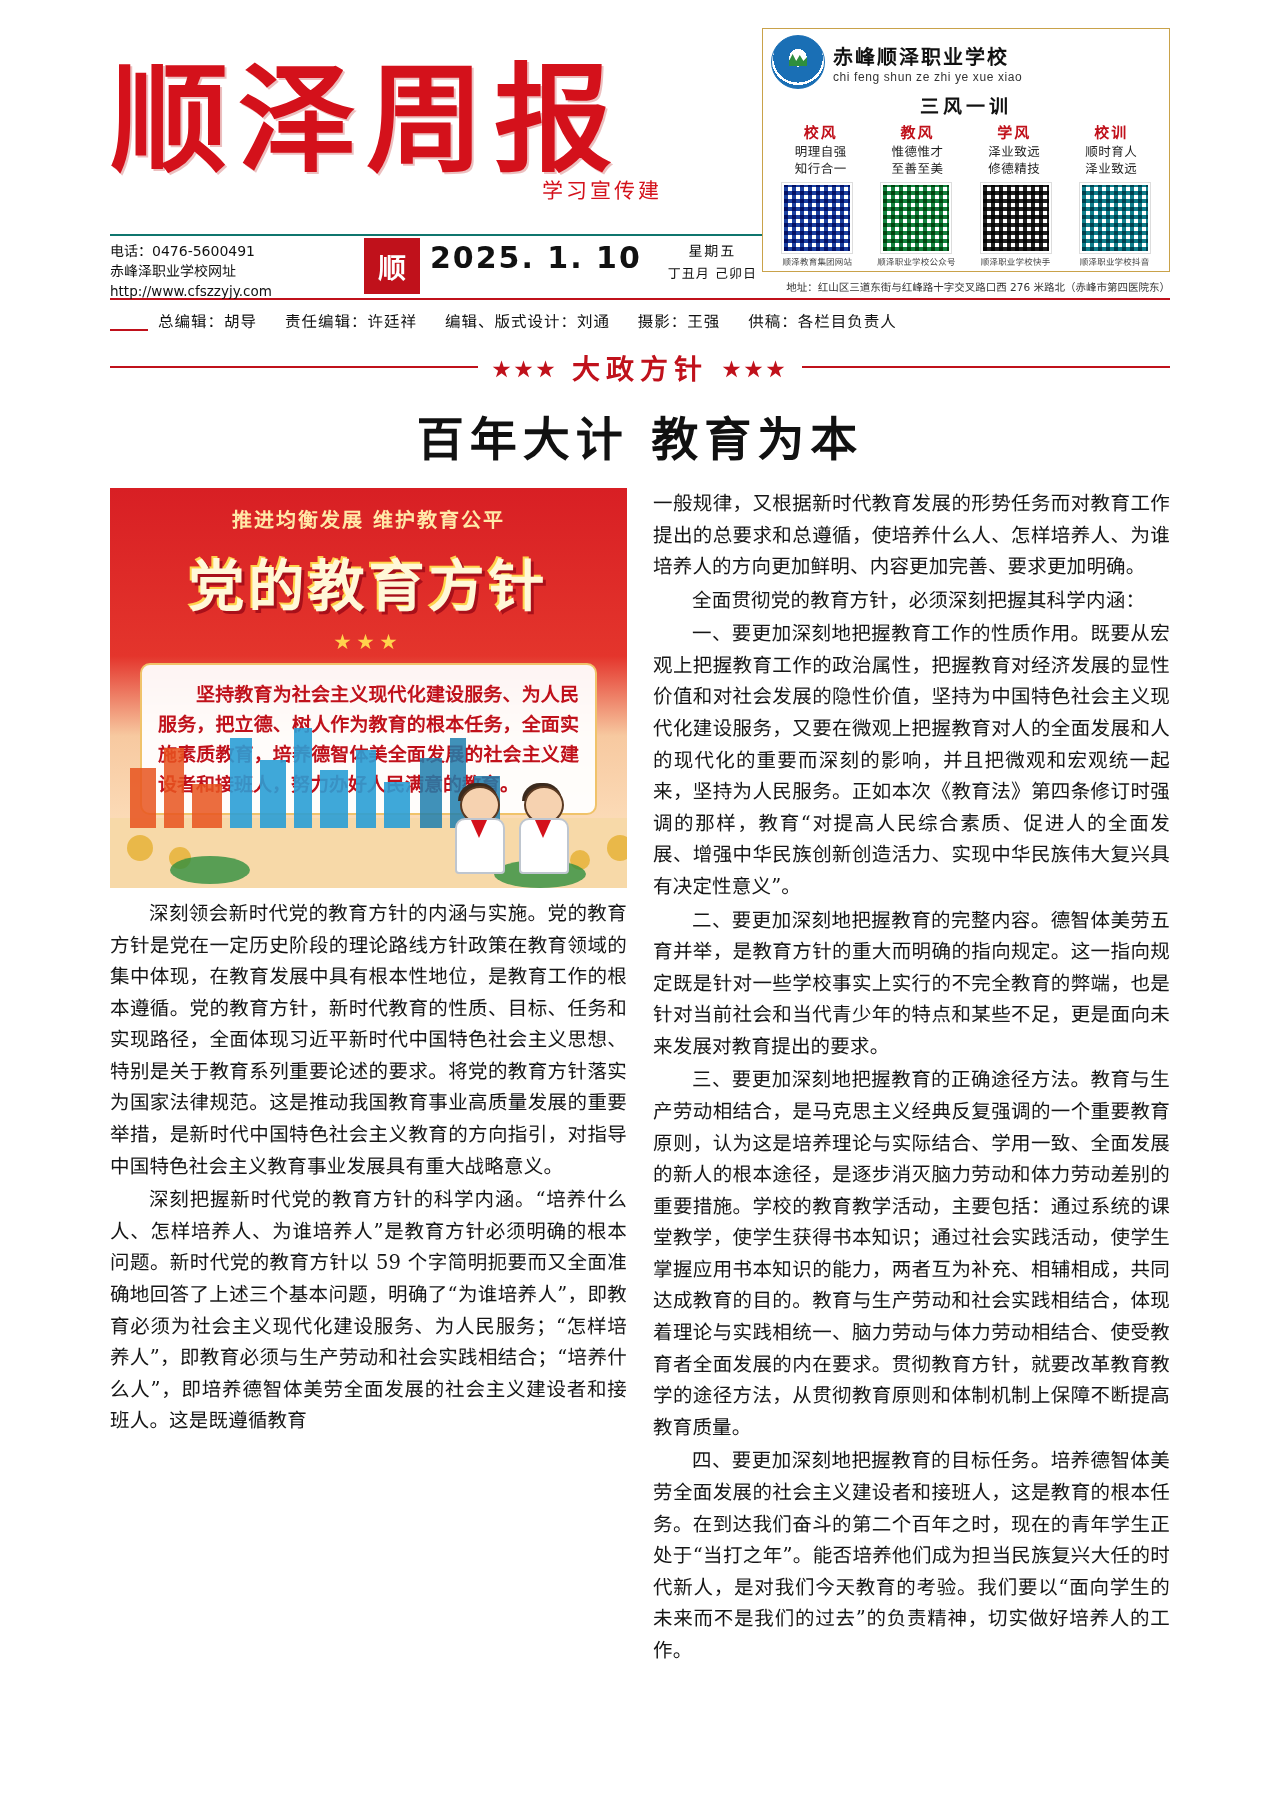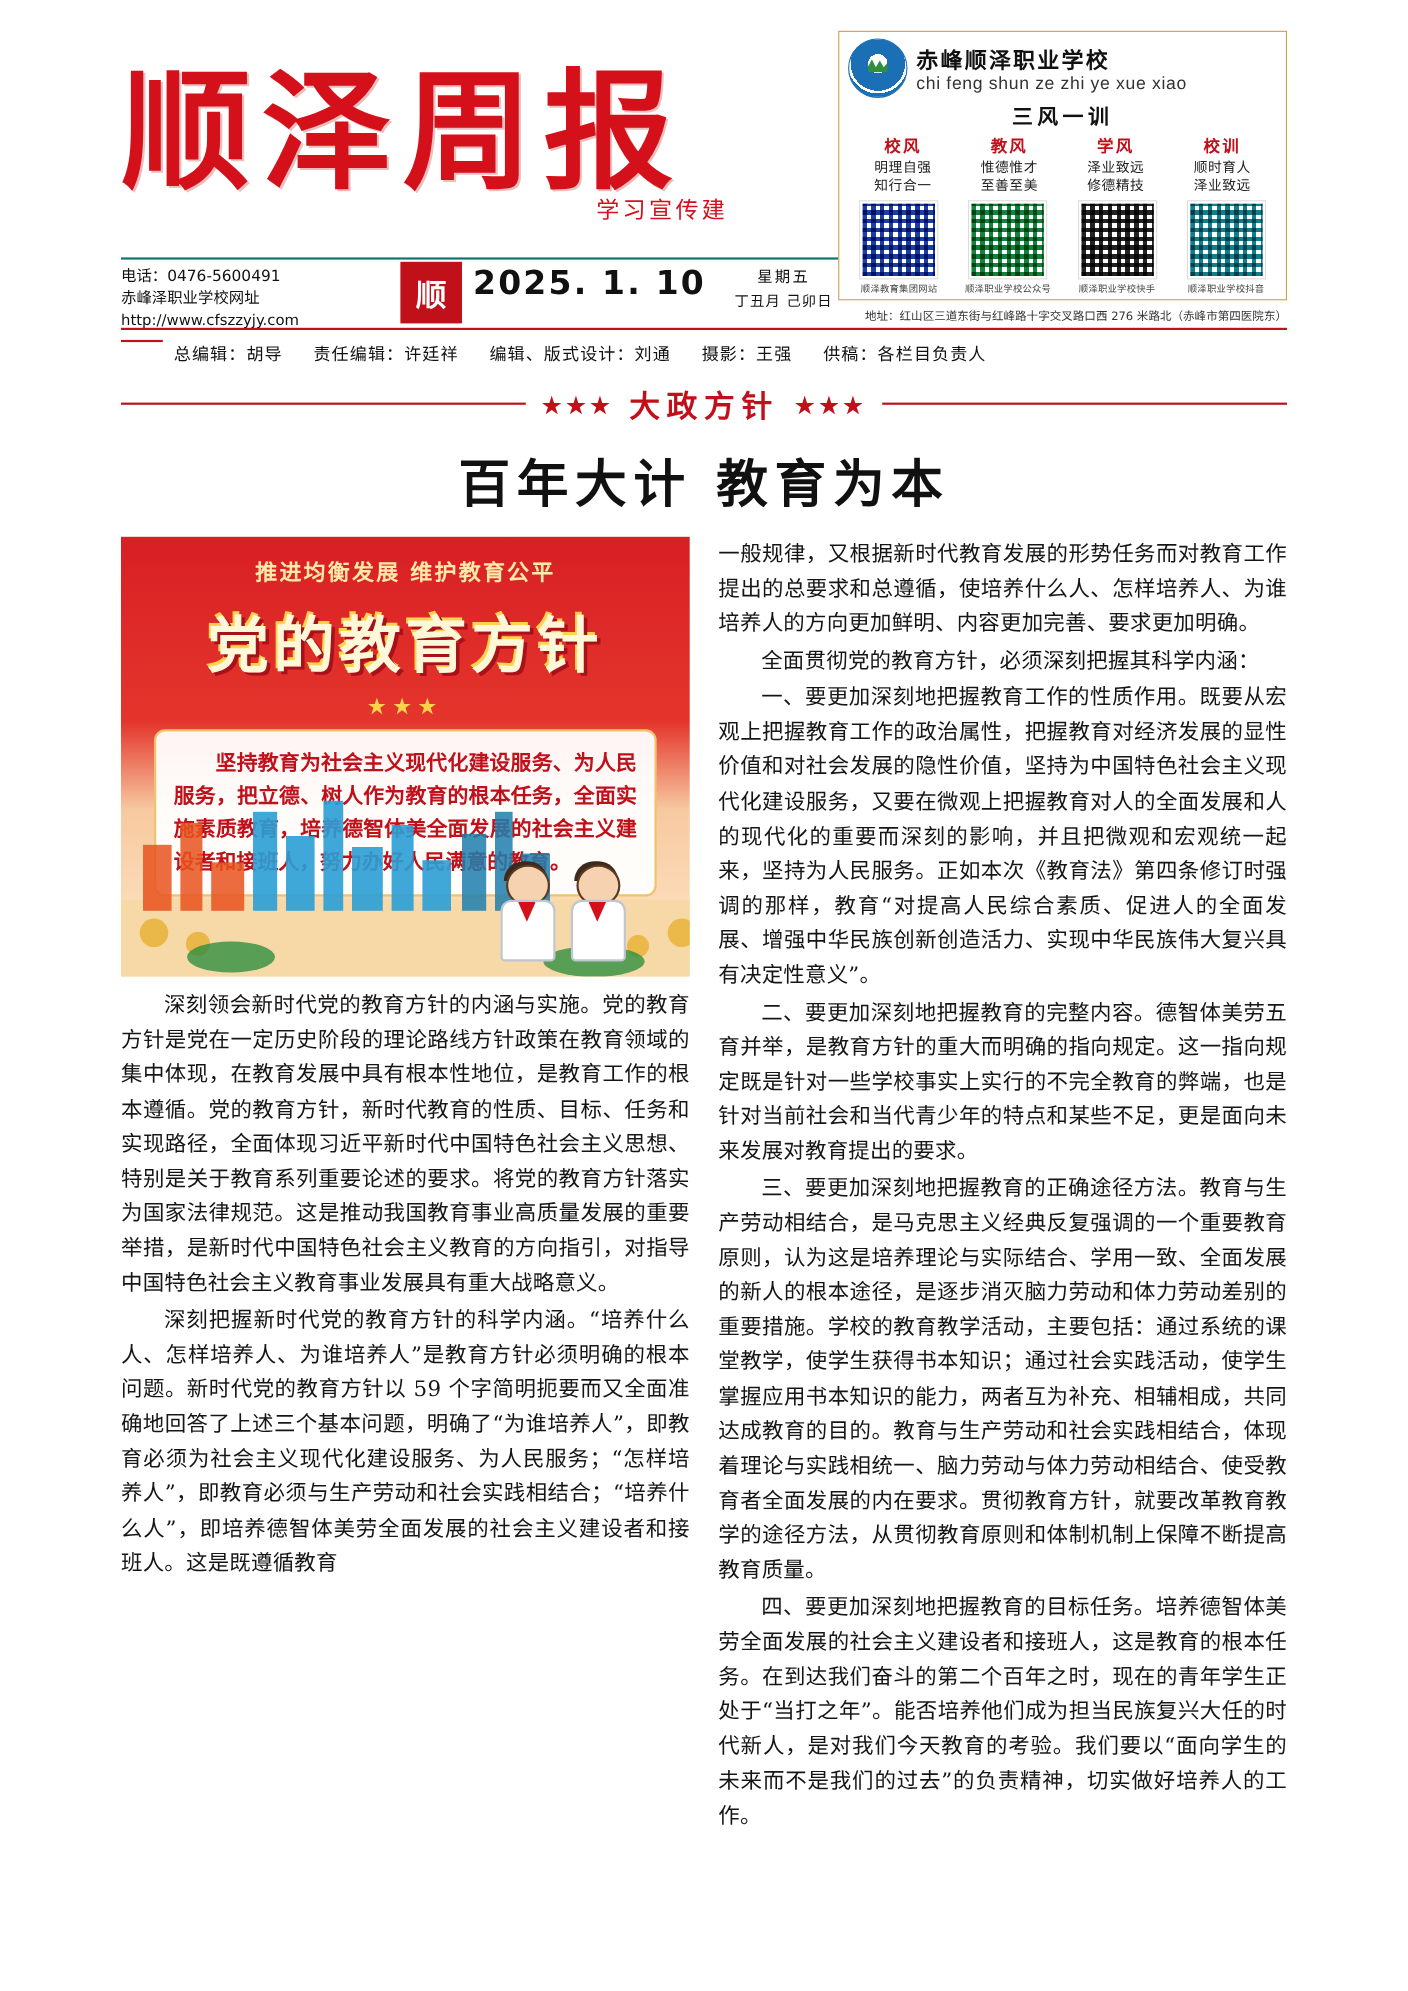--- a/index.html
+++ b/index.html
@@ -72,21 +72,21 @@
     transform:translate(-50%,-50%);
     width:18px;height:12px;
     background:#2f8f3e;
     clip-path:polygon(0 60%,20% 0,40% 60%,60% 10%,80% 60%,100% 25%,100% 100%,0 100%);
   }
   .schoolbox .sname{
     font-size:20px;font-weight:bold;letter-spacing:2px;color:#111;
     font-family:"DejaVu Sans", sans-serif;
   }
   .schoolbox .spinyin{
-    font-size:16px;color:#333;letter-spacing:.6px;
+    font-size:12px;color:#333;letter-spacing:.6px;
     font-family:"Liberation Sans", sans-serif;
   }
   .schoolbox .sline{
     text-align:center;
     font-size:19px;font-weight:bold;color:#111;letter-spacing:4px;
     margin:2px 0 3px 0;
     font-family:"DejaVu Sans", sans-serif;
   }
   .mottos{
     display:flex;justify-content:space-between;
@@ -175,21 +175,21 @@
   .addr{
     align-self:flex-end;
     font-size:10.5px;color:#333;
     font-family:"DejaVu Sans", sans-serif;
     padding-bottom:4px;
     margin-left:auto;
     white-space:nowrap;
   }
   
   .staffline{
-    display:flex;align-items:flex-start;gap:10px;
+    display:flex;align-items:flex-end;gap:10px;
     margin-top:9px;
   }
   .staffline .dash{
     width:38px;height:2px;background:#c0111b;flex:0 0 auto;
   }
   .staff{
     font-family:"DejaVu Sans", sans-serif;
     font-size:15.5px;letter-spacing:1px;color:#111;
     white-space:nowrap;
   }

